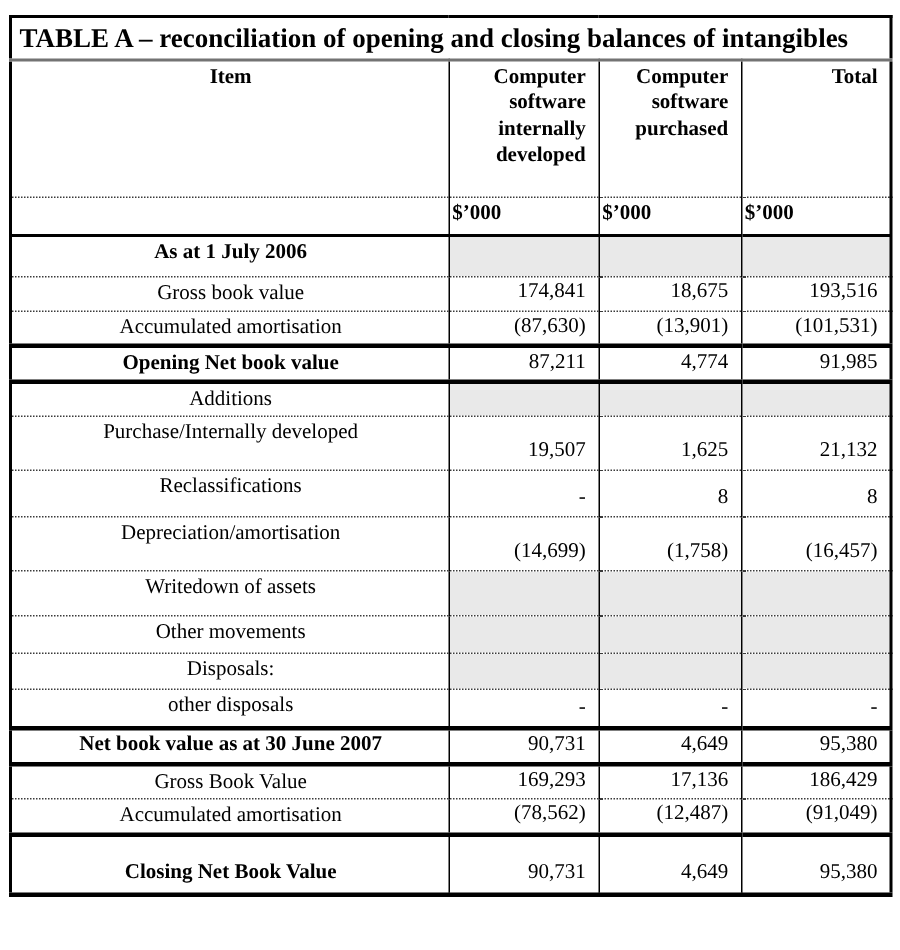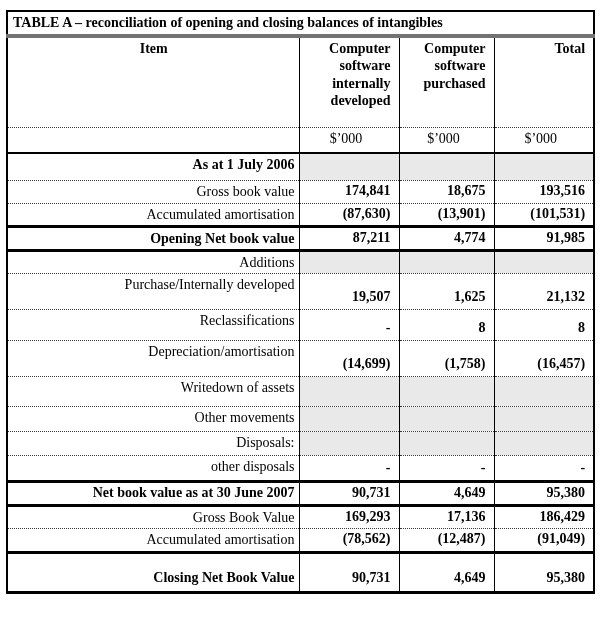--- a/index.html
+++ b/index.html
@@ -24,54 +24,54 @@
     overflow: hidden;
   }
   
   td.lbl { border-right: 1px solid #000; }
   td.val { border-right: 1px solid #000; }
   td.val:last-child { border-right: none; }
 
   
   tr.title-row td {
     font-weight: bold;
-    font-size: 14px;
+    font-size: 18px;
     padding: 2px 4px 2px 5px;
-    border-bottom: 4px solid #737373;
+    border-bottom: 2px solid #737373;
     vertical-align: middle;
   }
   
   tr.header-row td {
     font-weight: bold;
     vertical-align: top;
     padding-top: 2px;
   }
   tr.header-row td.lbl { text-align: center; padding-left: 5px; }
   tr.header-row td.val { text-align: right; padding-right: 8px; }
   
   tr.units-row td { border-bottom: 2px solid #000; }
   tr.units-row td.val {
-    font-weight: normal;
-    text-align: center;
+    font-weight: bold;
+    text-align: left;
     padding-right: 8px;
     vertical-align: middle;
     margin-left: 29px;
   }
 
   
   td.lbl {
-    text-align: right;
+    text-align: center;
     vertical-align: top;
     padding: 2px 4px 1px 5px;
   }
   td.val {
     text-align: right;
     vertical-align: bottom;
     padding: 1px 8px 3px 2px;
-    font-weight: bold;
+    font-weight: normal;
   }
   tr.sep td { border-top: 1px dotted #3a3a3a; }
   tr.boldlbl td.lbl { font-weight: bold; }
   td.shade { background: #e9e9e9; }
 
   
   tr.frame td {
     border-top: 3px solid #000;
     border-bottom: 3px solid #000;
     vertical-align: middle;

